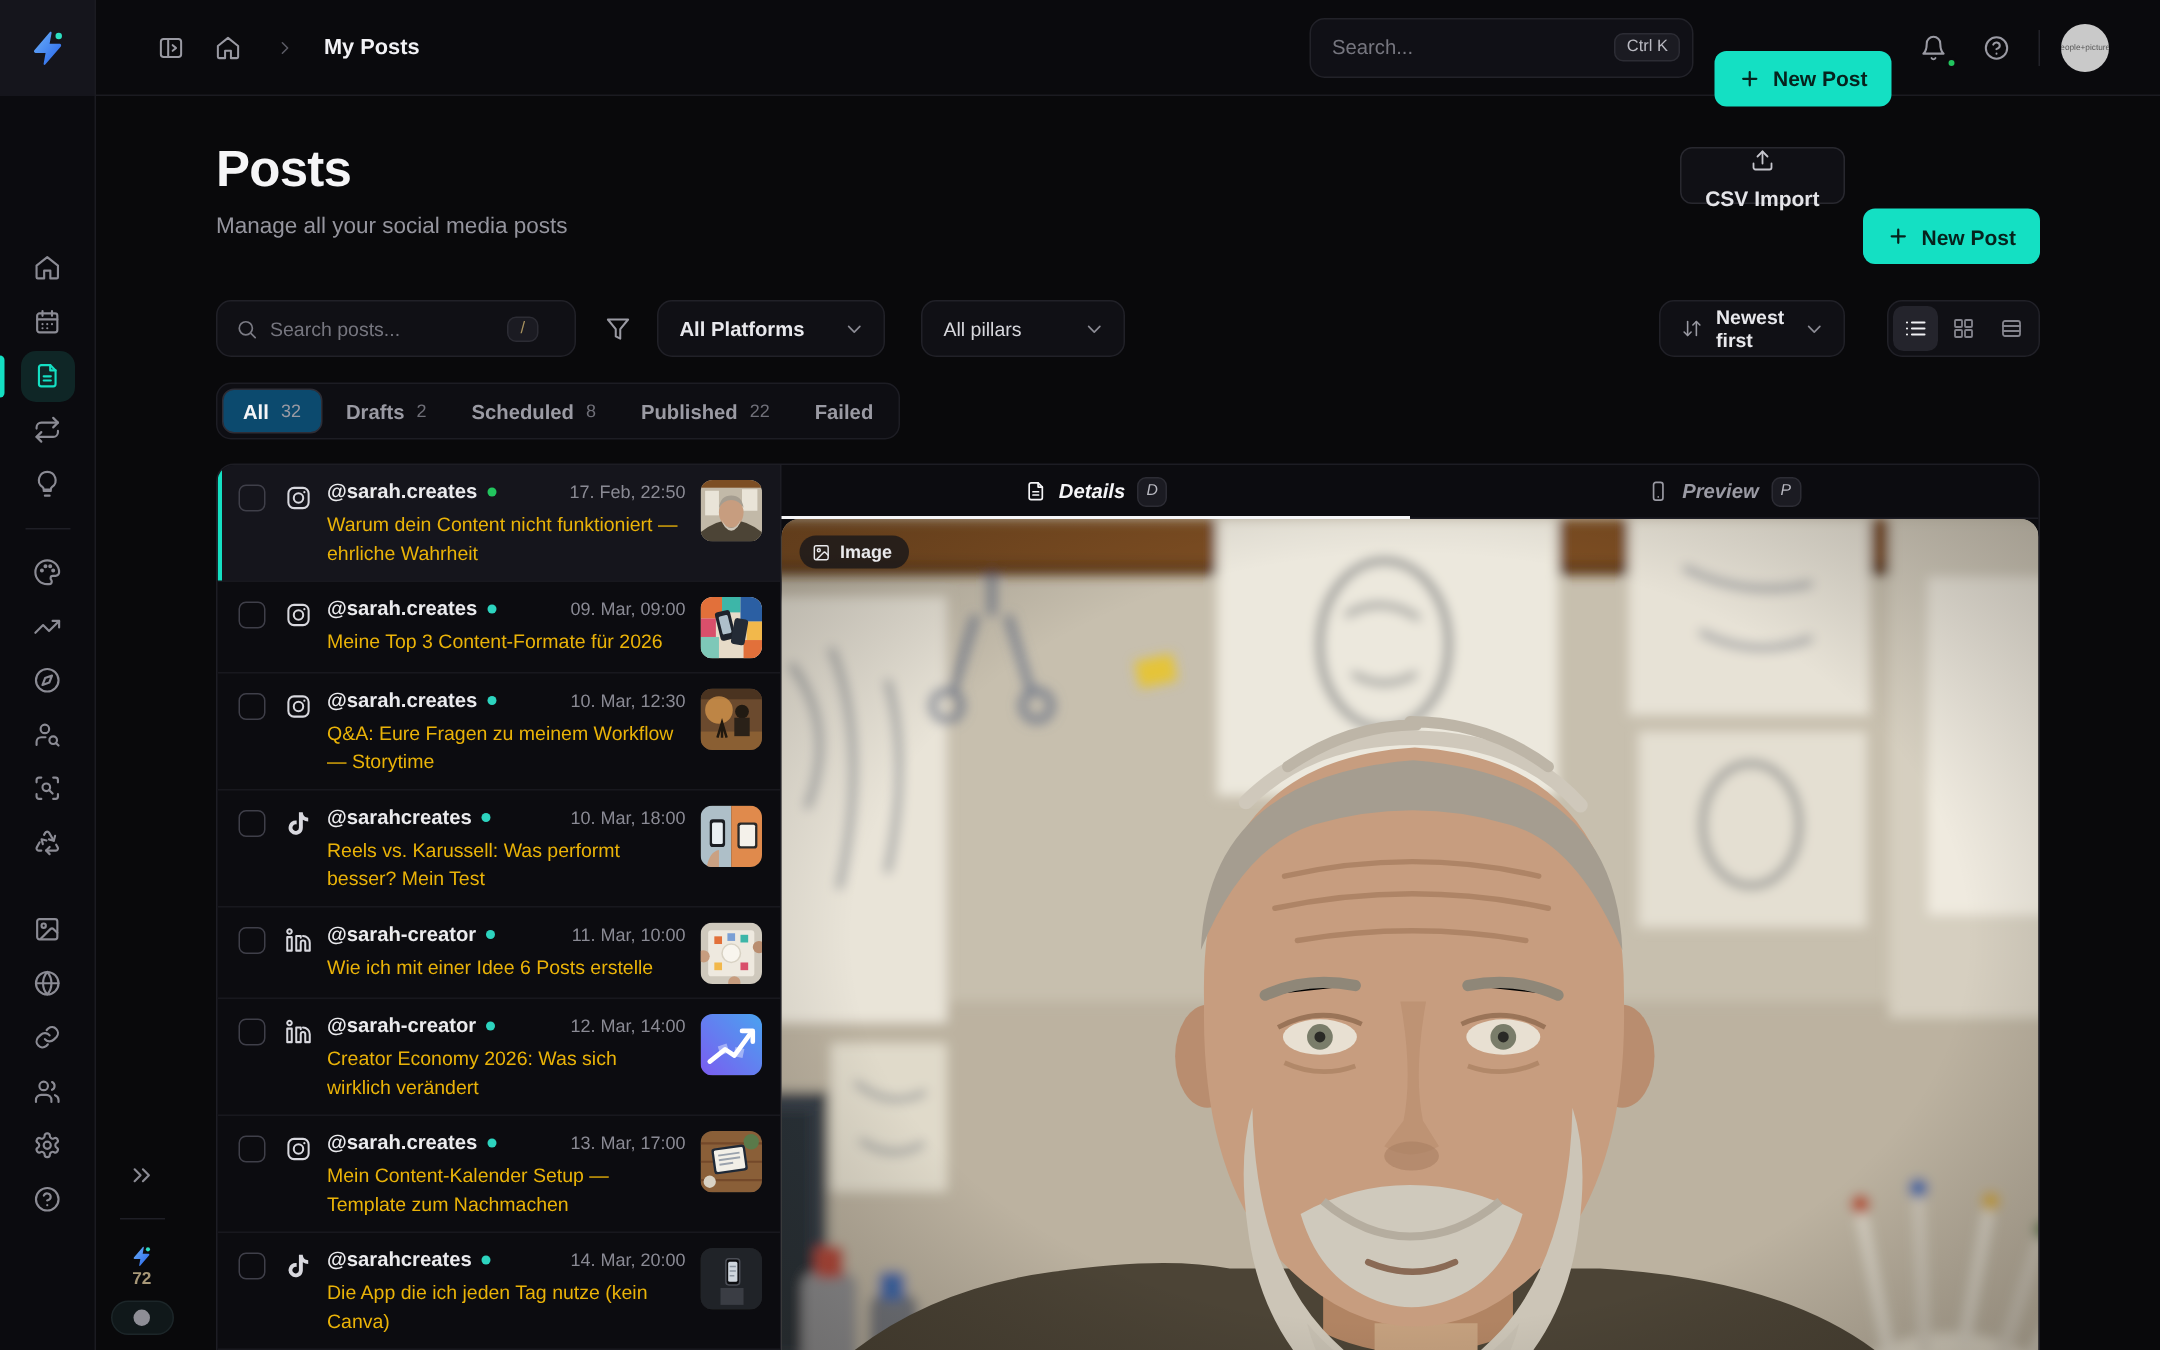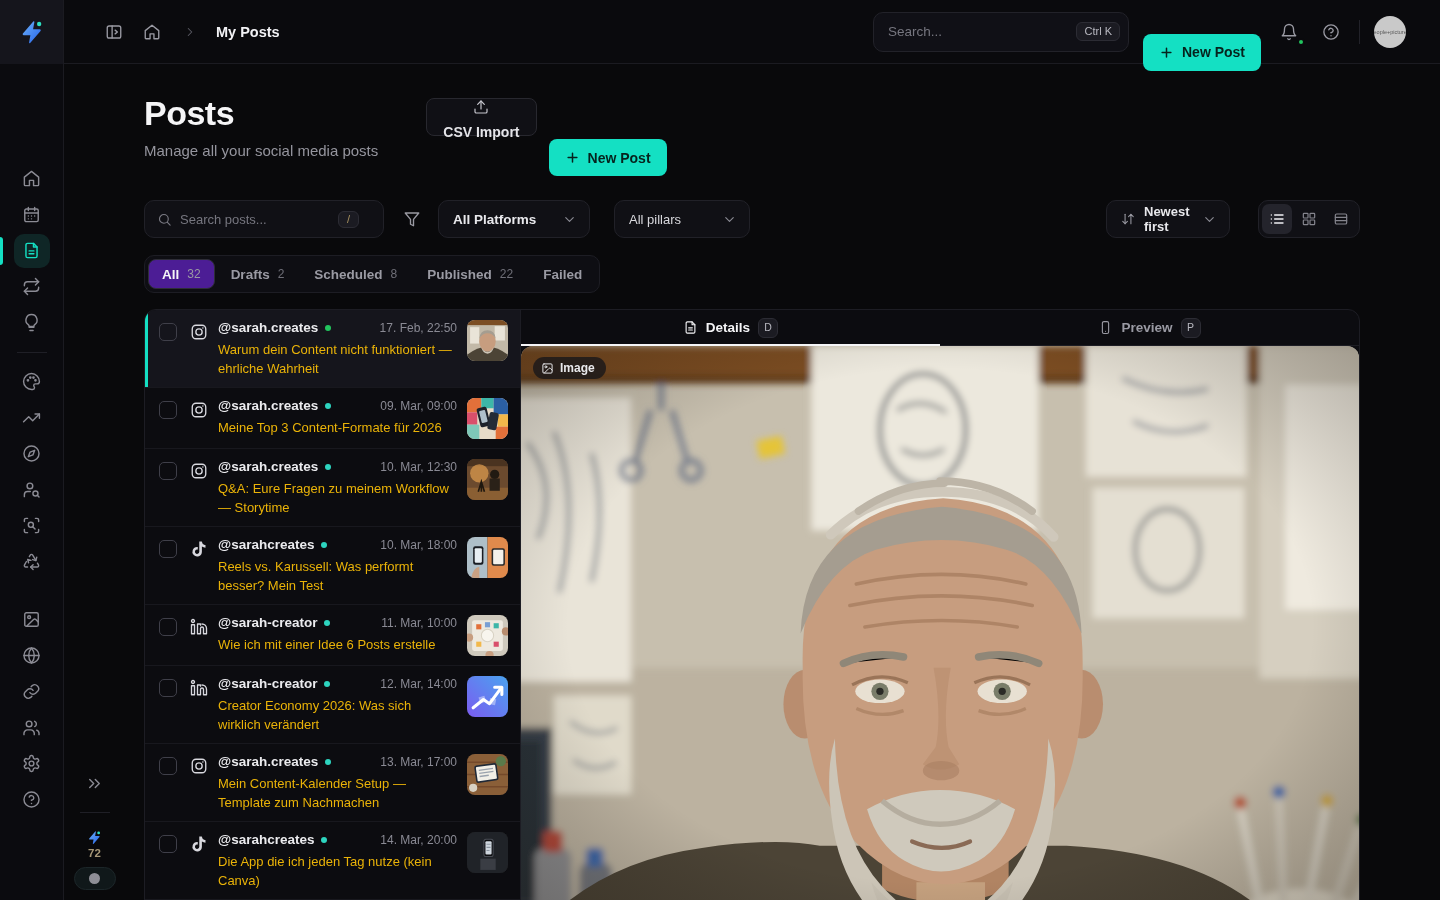--- a/index.html
+++ b/index.html
@@ -55,21 +55,21 @@
   .credits { display:flex; flex-direction:column; align-items:center; gap:2px; padding:6px 0 8px; }
   .credits svg { width:15px; height:15px; }
   .credits span { font-size:11.5px; color:#a89878; font-weight:600; }
   .toggle-pill { width:42px; height:23px; border-radius:12px; background:#10181a; border:1px solid #1c2629;
                  display:flex; align-items:center; justify-content:center; cursor:pointer; }
   .toggle-pill i { width:11px; height:11px; border-radius:50%; background:#8e8e96; display:block; }
 
   
   .main { position:absolute; top:64px; left:64px; right:0; bottom:0; overflow:hidden; }
   .content { padding:30px 80px 0; }
-  .page-head { display:flex; align-items:flex-start; justify-content:flex-start;gap:48px; }
+  .page-head { display:flex; align-items:flex-start; justify-content:space-between; }
   h1 { font-size:34px; font-weight:700; letter-spacing:-.5px; color:#f5f5f7; }
   .subtitle { margin-top:9px; font-size:15px; color:#95959e; }
   .head-actions { display:flex; gap:12px; margin-top:4px; }
   .btn-ghost { display:flex; align-items:center; gap:9px; height:38px; padding:0 16px; background:#101015;
                color:#e4e4e8; font-weight:600; font-size:14px; border:1px solid #28282f; border-radius:8px;
                cursor:pointer; font-family:inherit;flex-direction:column; }
   .btn-ghost svg { width:16px; height:16px; color:#c6c6cd; }
 
   .filters { margin-top:24px; display:flex; align-items:center; }
   .f-search { width:240px; height:38px; background:#101015; border:1px solid #212128; border-radius:10px;
@@ -97,21 +97,21 @@
             display:flex; align-items:center; justify-content:center; cursor:pointer; }
   .vt-btn svg { width:16px; height:16px; }
   .vt-btn.active { background:#24242c; color:#f0f0f3; }
 
   .tabs { margin-top:17px; display:inline-flex; align-items:center; gap:2px; background:#0e0e13;
           border:1px solid #1d1d24; border-radius:10px; padding:3px; }
   .tab { display:flex; align-items:center; gap:8px; height:30px; padding:0 13px; border-radius:8px;
          border:1px solid transparent; background:none; cursor:pointer; font-family:inherit; }
   .tab .t-lab { font-size:13.5px; font-weight:600; color:#9a9aa3; }
   .tab .t-count { font-size:12px; color:#6f6f78; }
-  .tab.active { background:#4c1d95; border-color:#2e2e37; }
+  .tab.active { background:#0c4a6e; border-color:#2e2e37; }
   .tab.active .t-lab { color:#f5f5f7; font-weight:700; }
   .tab.active .t-count { color:#9a9aa3; }
 
   
   .panels { margin-top:16px; display:flex; height:660px; border:1px solid #1d1d24; border-radius:12px;
             background:#0c0c10; overflow:hidden; }
   .post-list { width:376px; border-right:1px solid #1d1d24; overflow:hidden; }
   .post-row { display:flex; align-items:flex-start; padding:10px 12px 9px 14px; border-bottom:1px solid #18181e;
               position:relative; cursor:pointer; }
   .post-row.selected { background:#15151c; }
@@ -124,21 +124,21 @@
   .handle { font-size:13.5px; font-weight:700; color:#ebebee; }
   .status-dot { width:6px; height:6px; border-radius:50%; margin-left:7px; flex-shrink:0; }
   .p-date { margin-left:auto; font-size:12px; color:#8a8a94; padding-left:8px; white-space:nowrap; }
   .p-title { margin-top:5px; font-size:13px; line-height:19px; color:#eab308; max-width:238px; }
   .thumb { width:41px; height:41px; border-radius:8px; overflow:hidden; margin-left:10px; flex-shrink:0; background:#222; }
   .thumb svg { display:block; width:41px; height:41px; }
 
   .detail { flex:1; display:flex; flex-direction:column; min-width:0; }
   .d-tabs { height:36px; display:flex; border-bottom:1px solid #1d1d24; flex-shrink:0; }
   .d-tab { flex:1; display:flex; align-items:center; justify-content:center; gap:8px; background:none;
-           border:none; cursor:pointer; position:relative; color:#9a9aa3; font-family:inherit; }
+           border:none; cursor:pointer; position:relative; color:#9a9aa3; font-family:inherit;font-style:italic; }
   .d-tab svg { width:15px; height:15px; }
   .d-tab .d-lab { font-size:13.5px; font-weight:600; }
   .d-tab kbd { width:20px; height:20px; display:flex; align-items:center; justify-content:center; padding:0; font-size:10.5px; }
   .d-tab.active { color:#f5f5f7; }
   .d-tab.active::after { content:""; position:absolute; left:0; right:0; bottom:-1px; height:2px; background:#f5f5f7; }
   .image-wrap { flex:1; position:relative; overflow:hidden; border-radius:12px 12px 0 0; }
   .image-wrap > svg.photo { width:100%; height:100%; display:block; }
   .img-badge { position:absolute; top:11px; left:12px; display:flex; align-items:center; gap:6px;
                background:rgba(22,22,26,.78); border-radius:999px; padding:4px 11px 4px 8px;
                font-size:12px; font-weight:600; color:#e9e9ec; }

